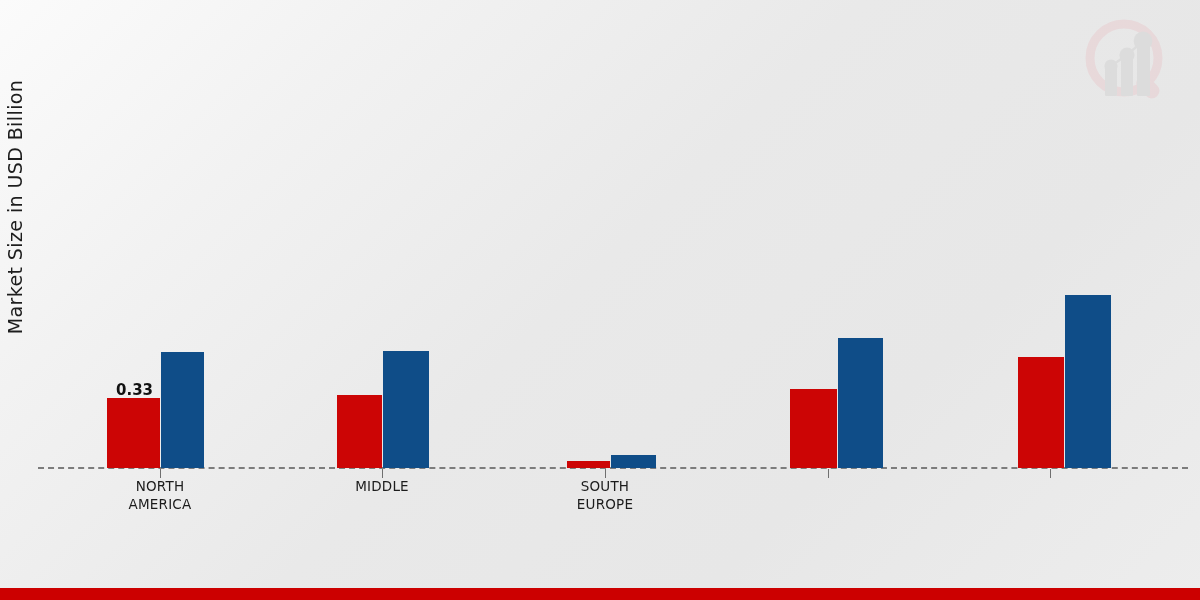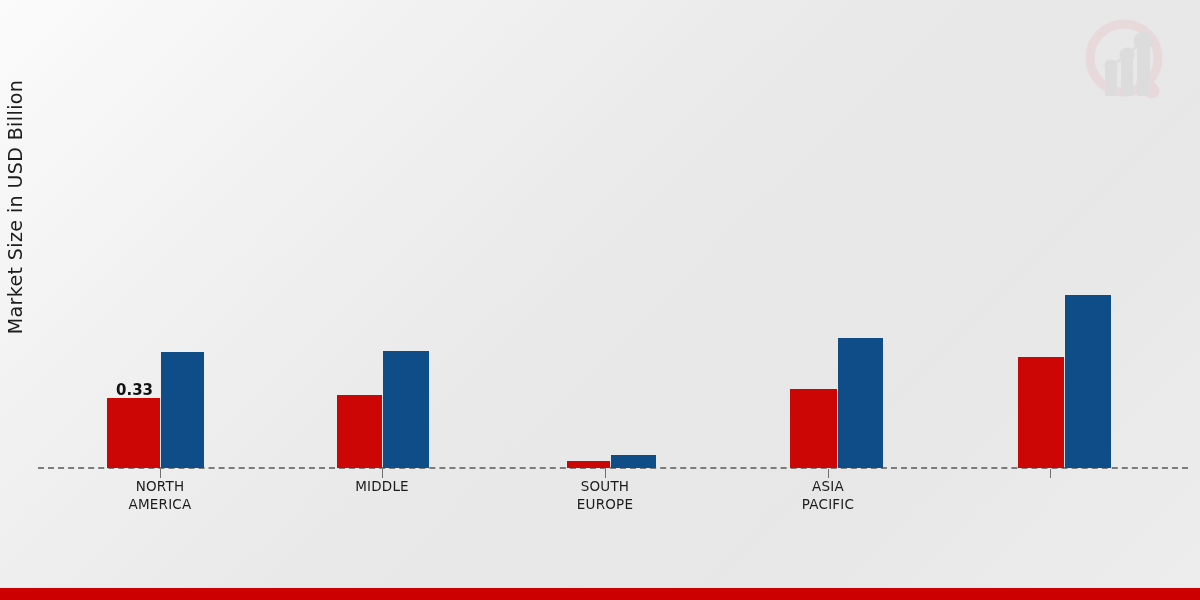--- a/index.html
+++ b/index.html
@@ -194,18 +194,16 @@
     <div class="bar blue" style="left:838px; width:45px; height:130px;"></div>
 
     <div class="bar red" style="left:1018px; width:46px; height:111px;"></div>
     <div class="bar blue" style="left:1065px; width:46px; height:173px;"></div>
 
     <div class="cat-label" style="left:100px; width:120px;">NORTH
 AMERICA</div>
     <div class="cat-label" style="left:322px; width:120px;">MIDDLE</div>
     <div class="cat-label" style="left:545px; width:120px;">SOUTH
 EUROPE</div>
-    <div class="cat-label" style="left:768px; width:120px;">ASIA
-PACIFIC</div>
   </div>
 
   <div id="bottom-band"></div>
 </div>
 
 </body></html>

